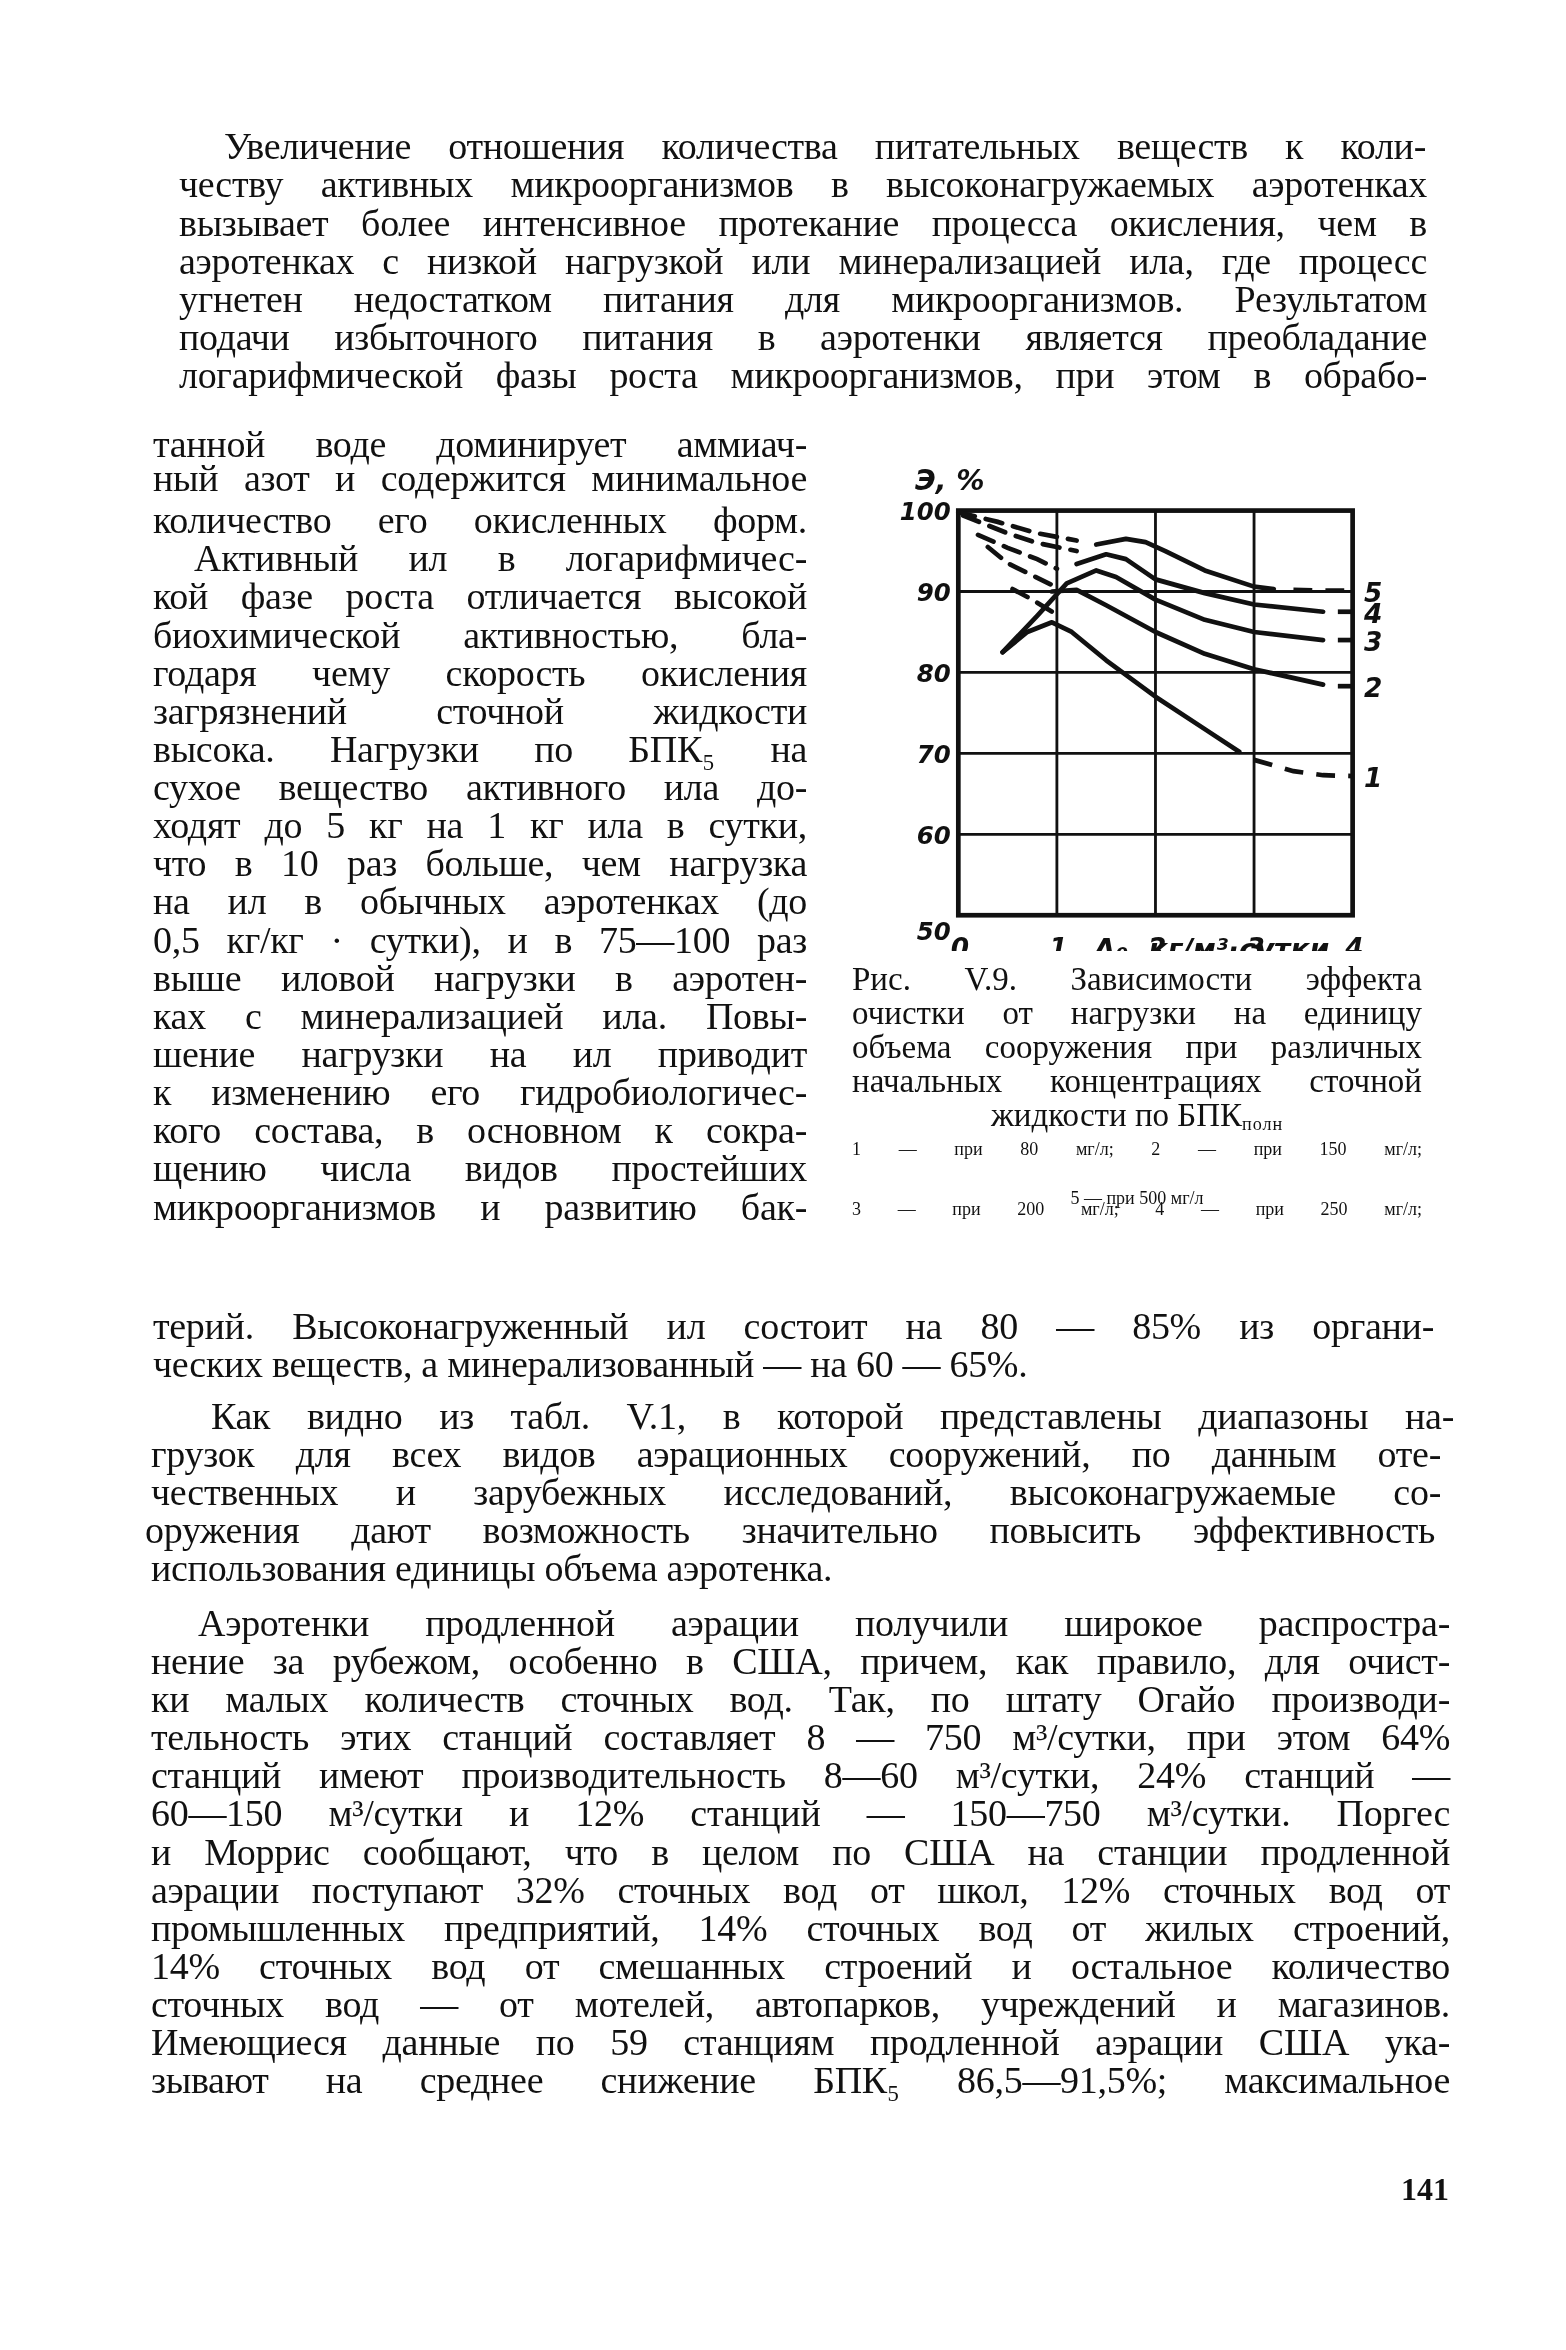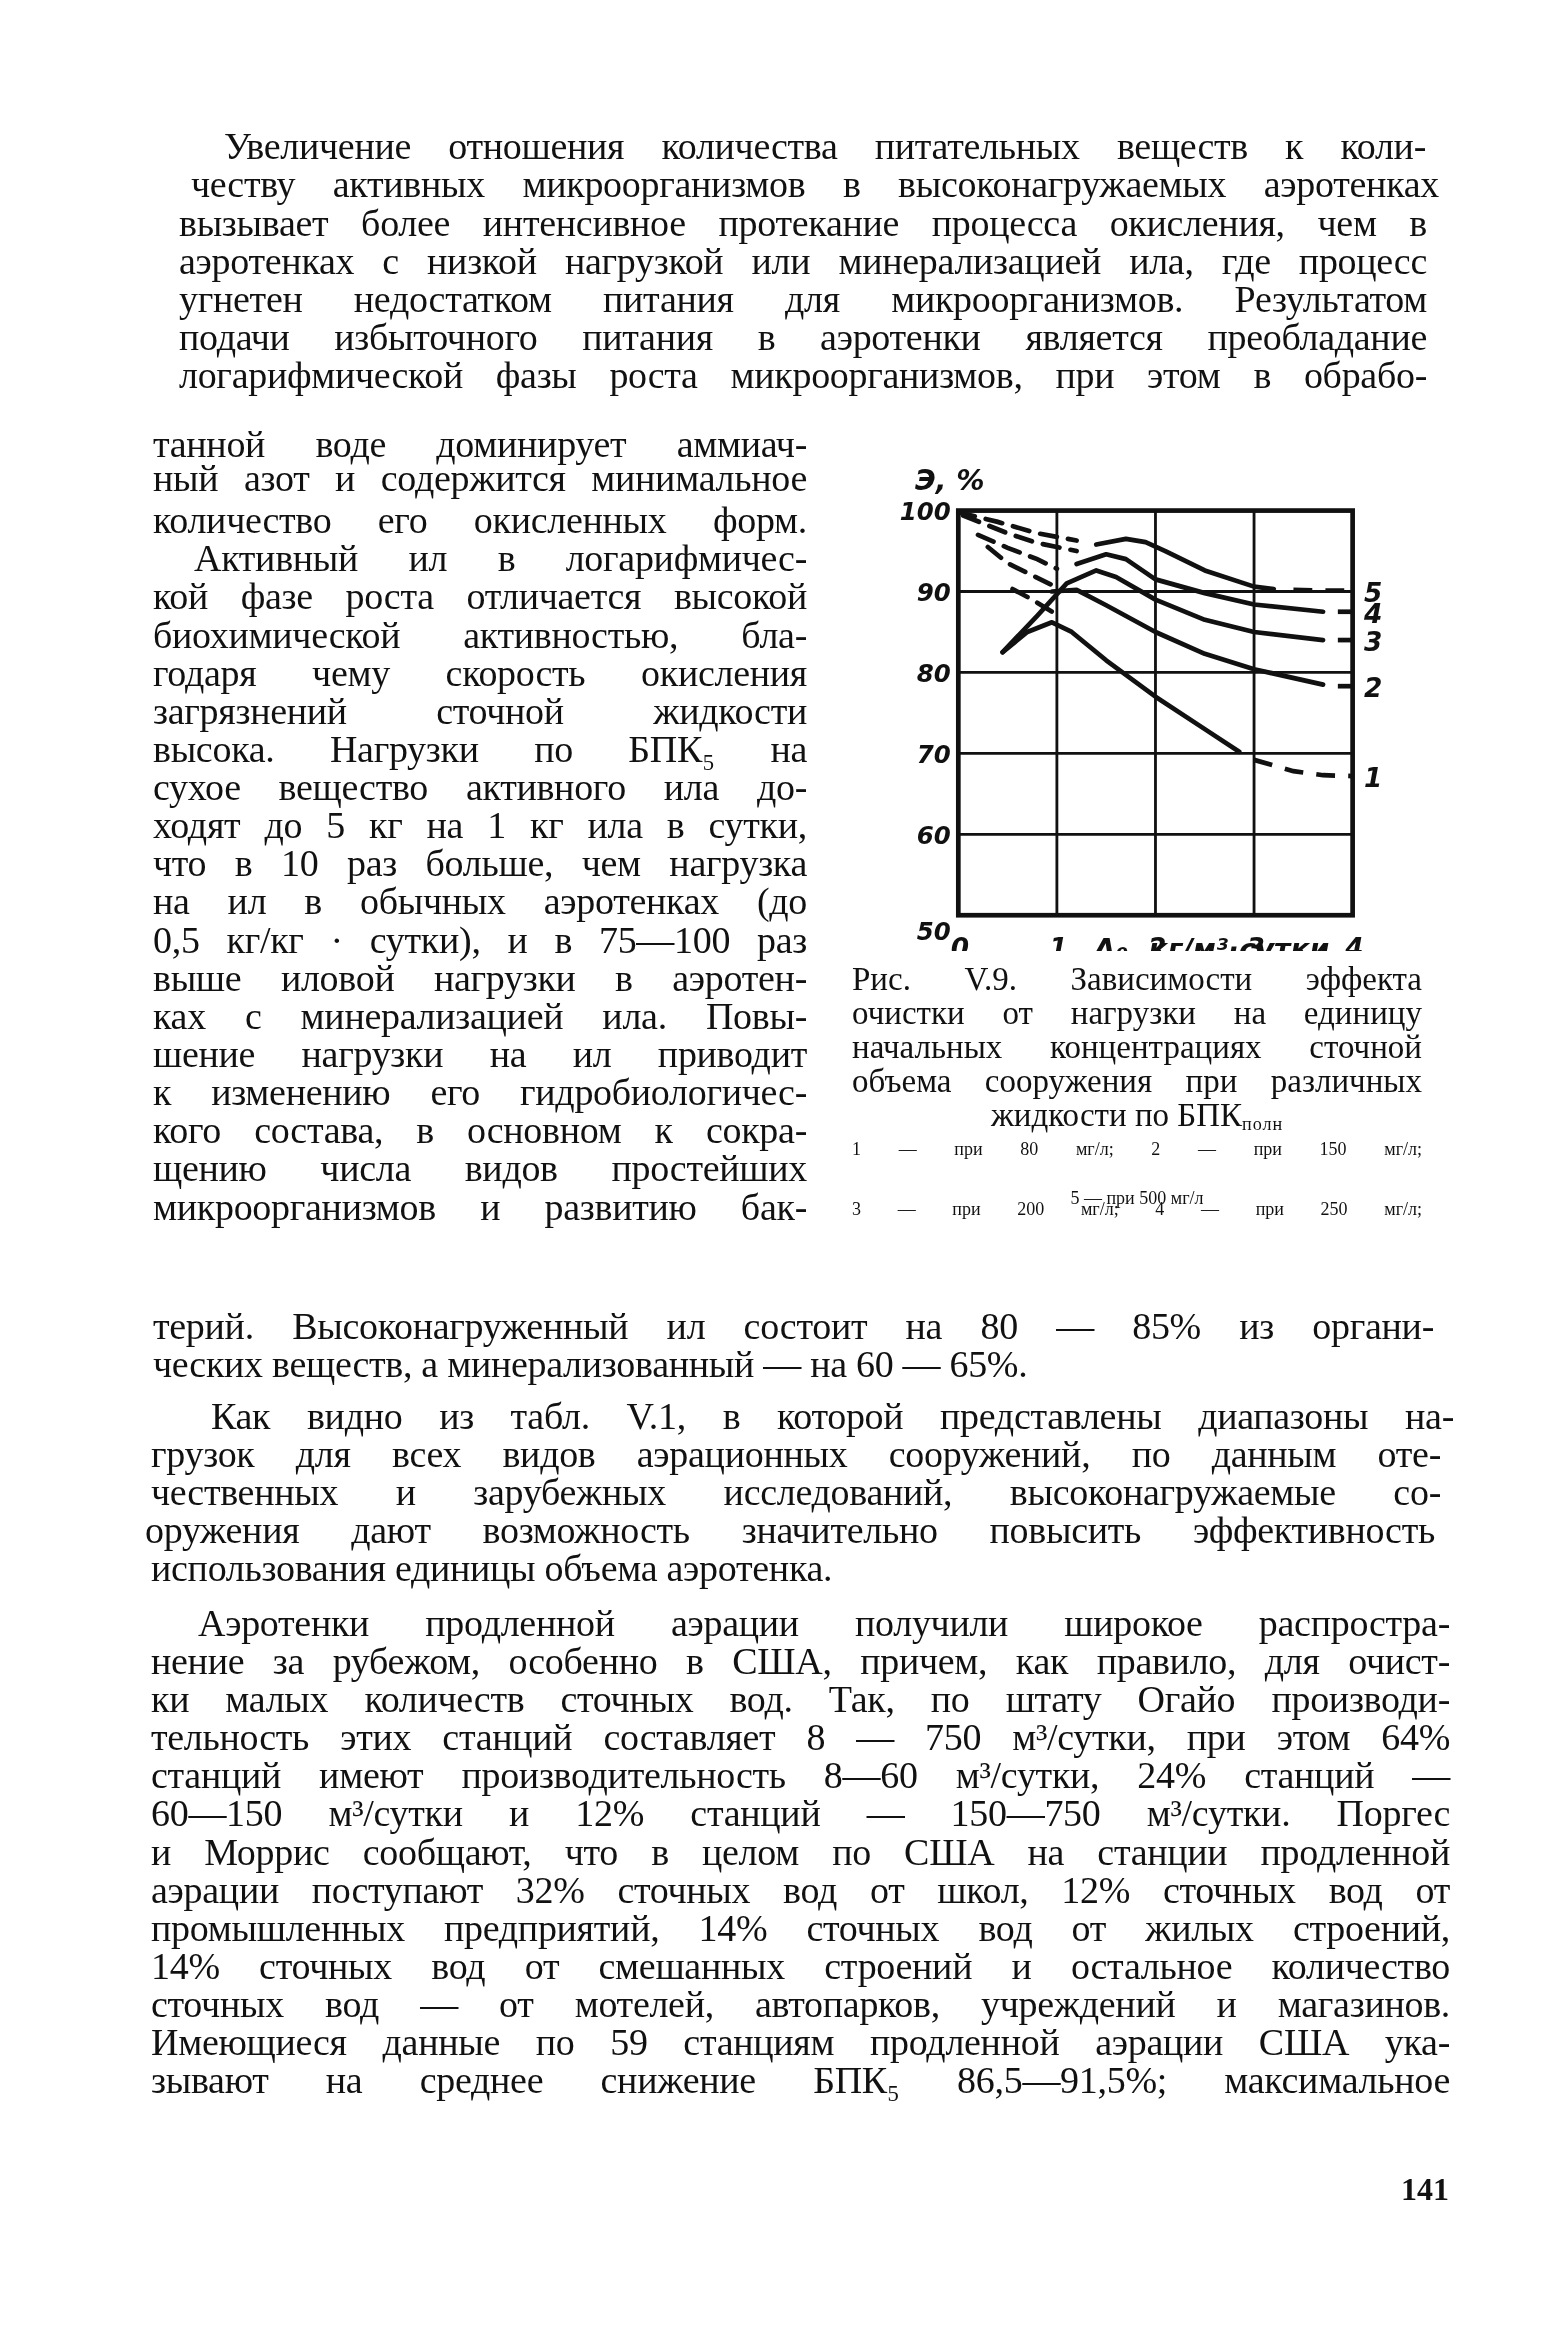--- a/index.html
+++ b/index.html
@@ -15,21 +15,21 @@
   .pagenum { position: absolute; font-weight: bold; font-size: 32px; }
   svg text { font-family: "DejaVu Sans", sans-serif; font-style: italic; font-weight: bold; fill: #111; }
 </style>
 </head>
 <body>
 
 <div class="page">
 
   <div id="p1">
       <div class="line just" style="left: 224px; top: 124px; width: 1202px;">Увеличение отношения количества питательных веществ к коли-</div>
-      <div class="line just" style="left: 179px; top: 162px; width: 1248px; margin-left: 12px;">честву активных микроорганизмов в высоконагружаемых аэротенках</div>
+      <div class="line just" style="left: 179px; top: 162px; width: 1248px;">честву активных микроорганизмов в высоконагружаемых аэротенках</div>
       <div class="line just" style="left: 179px; top: 201px; width: 1248px;">вызывает более интенсивное протекание процесса окисления, чем в</div>
       <div class="line just" style="left: 179px; top: 239px; width: 1248px;">аэротенках с низкой нагрузкой или минерализацией ила, где процесс</div>
       <div class="line just" style="left: 179px; top: 277px; width: 1248px;">угнетен недостатком питания для микроорганизмов. Результатом</div>
       <div class="line just" style="left: 179px; top: 315px; width: 1248px;">подачи избыточного питания в аэротенки является преобладание</div>
       <div class="line just" style="left: 179px; top: 353px; width: 1248px;">логарифмической фазы роста микроорганизмов, при этом в обрабо-</div>
     </div>
 
   <div id="pnarrow">
       <div class="line just" style="left: 153px; top: 422px; width: 654px;">танной воде доминирует аммиач-</div>
       <div class="line just" style="left: 153px; top: 456px; width: 654px;">ный азот и содержится минимальное</div>
@@ -137,22 +137,22 @@
         <text x="549" y="290.62" font-size="28">2</text>
         <text x="549" y="241.59999999999997" font-size="28">3</text>
         <text x="549" y="211.5" font-size="28">4</text>
         <text x="549" y="189.14000000000004" font-size="28">5</text>
       </g>
   </svg>
 
   <div class="caption" style="left:852px; top:962px; width:570px;">
     <div class="just">Рис. V.9. Зависимости эффекта</div>
     <div class="just">очистки от нагрузки на единицу</div>
+    <div class="just">объема сооружения при различных</div>
     <div class="just">начальных концентрациях сточной</div>
-    <div class="just">объема сооружения при различных</div>
     <div style="text-align:center;">
       <span>жидкости по БПК</span><span class="small-sub">полн</span>
     </div>
   </div>
   <div>
     <div class="legend-line just" style="left:852px; top:1137px; width:570px;">1 — при 80 мг/л; 2 — при 150 мг/л;</div>
     <div class="legend-line just" style="left:852px; top:1162px; width:570px;margin-top:35px;">3 — при 200 мг/л; 4 — при 250 мг/л;</div>
     <div class="legend-line" style="left:852px; top:1186px; width:570px;">5 — при 500 мг/л</div>
   </div>
 

